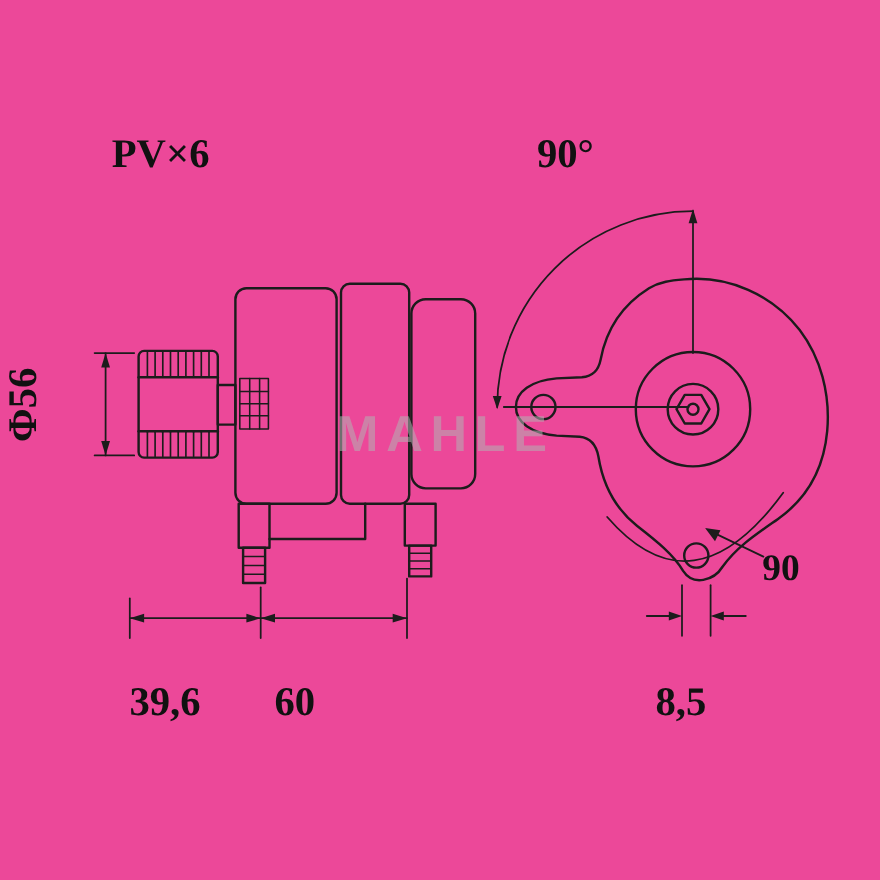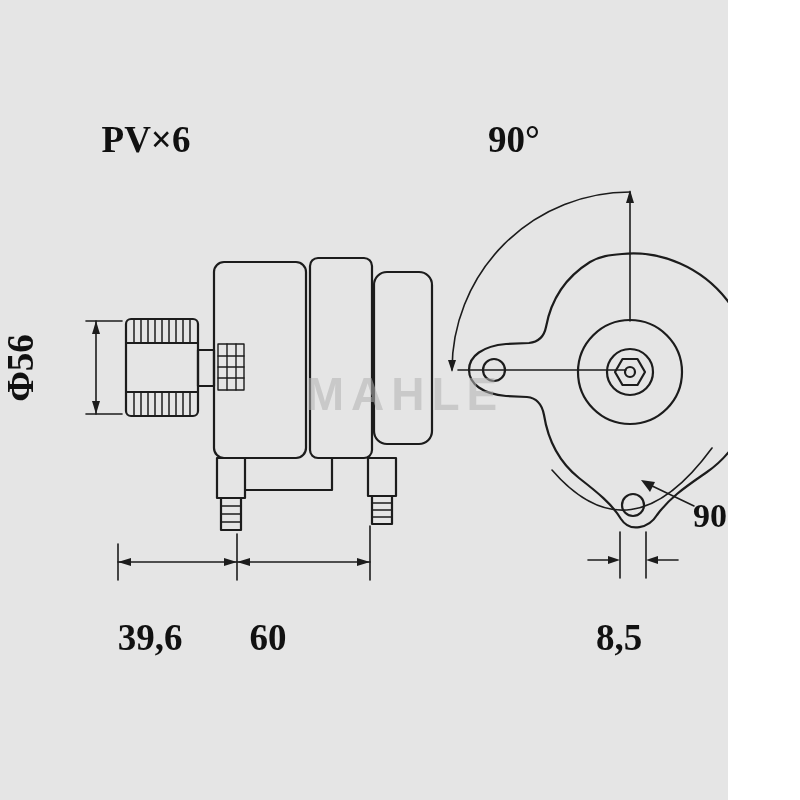--- a/index.html
+++ b/index.html
@@ -1,16 +1,16 @@
 <!DOCTYPE html>
 <html><head>
 <meta charset="utf-8">
 <style>
   html,body{margin:0;padding:0;background:#ffffff;}
-  .canvas{position:relative;width:728px;height:800px;background:#e5e5e5;overflow:hidden;
+  .canvas{position:relative;width:800px;height:800px;background:#ec4899;overflow:hidden;
           font-family:"Liberation Serif",serif;}
   svg{display:block;}
   .lbl{font-family:"Liberation Serif",serif;font-weight:700;font-size:37px;fill:#111111;}
   .lbl-sm{font-family:"Liberation Serif",serif;font-weight:700;font-size:34px;fill:#111111;}
   .watermark{font-family:"Liberation Sans",sans-serif;font-weight:700;font-size:46px;
              fill:#b3b3b3;opacity:.55;letter-spacing:7px;}
   .arr{fill:#1c1c1c;stroke:none;}
 </style>
 </head>
 <body>

